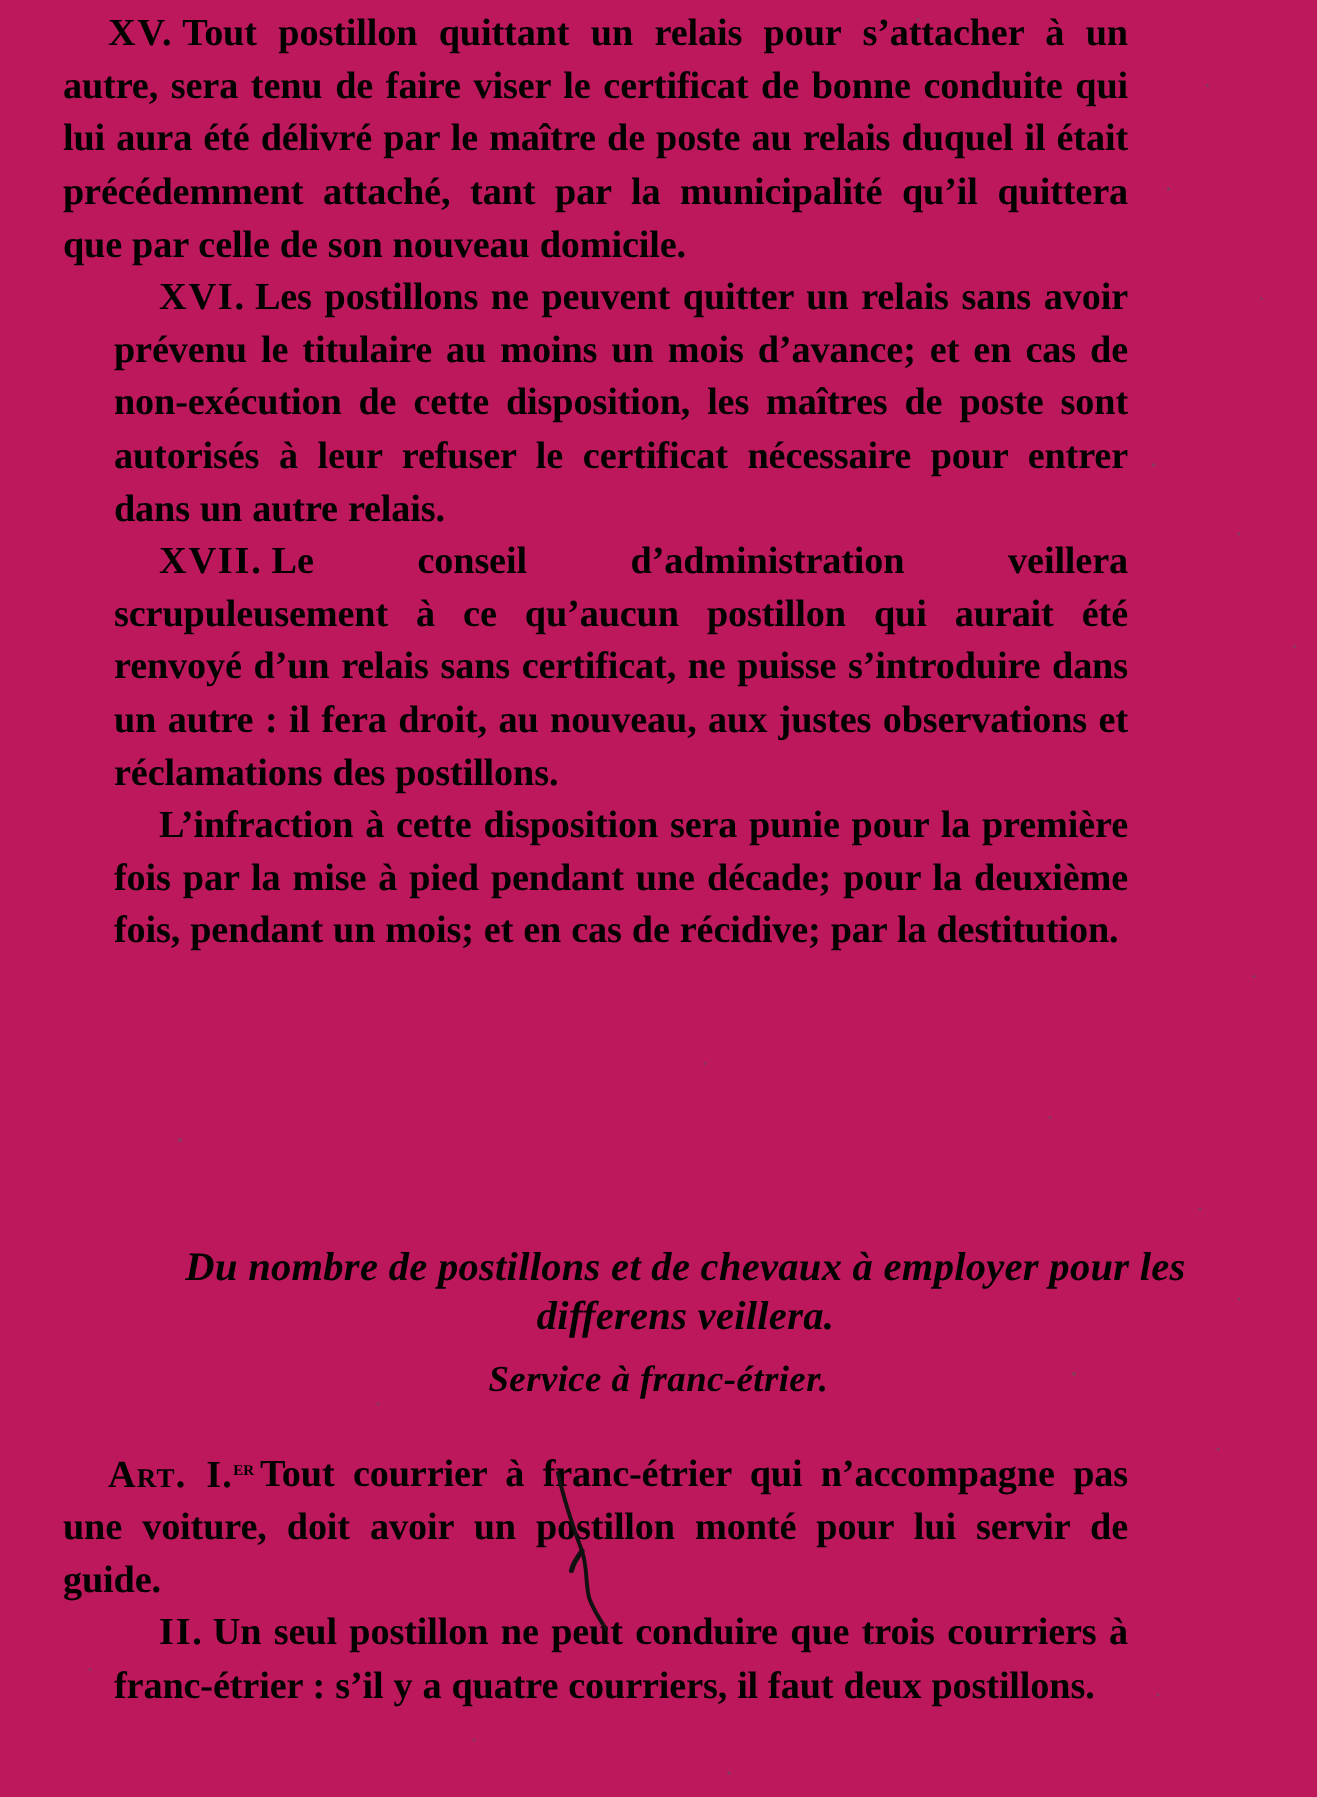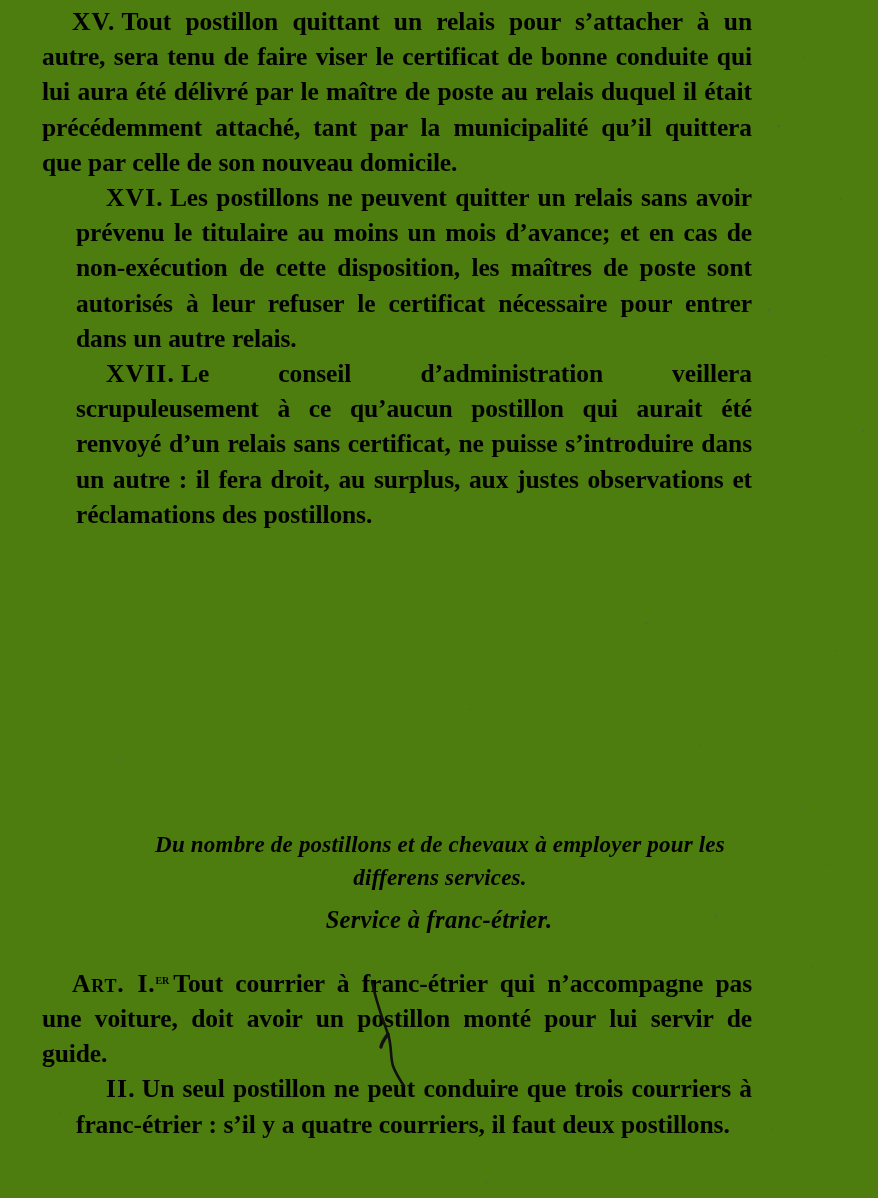--- a/index.html
+++ b/index.html
@@ -12,21 +12,21 @@
     height: 1198px;
     position: relative;
     overflow: hidden;
     font-family: "Liberation Serif", "DejaVu Serif", serif;
     color: #000000;
   }
 
   #page {
     position: absolute;
     inset: 0;
-    background: #4d7c0f;
+    background: #be185d;
   }
 
   
   #speckles {
     position: absolute;
     inset: 0;
     pointer-events: none;
     opacity: .55;
   }
 
@@ -78,25 +78,25 @@
     top: 772px;
     width: 100%;
     text-align: center;
     font-size: 25px;
     font-weight: 700;
     letter-spacing: 3px;
   }
 
   .section-subtitle {
     position: absolute;
-    left: 45px;
+    left: 62px;
     top: 828px;
     width: 790px;
     text-align: center;
-    font-size: 23px;
+    font-size: 27px;
     line-height: 33px;
     font-style: italic;
     font-weight: 700;
     letter-spacing: 0.2px;
   }
   .section-subtitle .l2 { display: block; }
 
   .service-heading {
     position: absolute;
     left: 0;
@@ -124,30 +124,31 @@
 <body>
 
 <div id="page">
 
   <div class="column block-a">
 
     <p class="para"><span class="numeral">XV.</span><span>Tout postillon quittant un relais pour s’attacher à un autre, sera tenu de faire viser le certificat de bonne conduite qui lui aura été délivré par le maître de poste au relais duquel il était précédemment attaché, tant par la municipalité qu’il quittera que par celle de son nouveau domicile.</span></p>
 
     <p class="para"><span class="numeral">XVI.</span><span>Les postillons ne peuvent quitter un relais sans avoir prévenu le titulaire au moins un mois d’avance; et en cas de non-exécution de cette disposition, les maîtres de poste sont autorisés à leur refuser le certificat nécessaire pour entrer dans un autre relais.</span></p>
 
-    <p class="para"><span class="numeral">XVII.</span><span>Le conseil d’administration veillera scrupuleusement à ce qu’aucun postillon qui aurait été renvoyé d’un relais sans certificat, ne puisse s’introduire dans un autre : il fera droit, au surplus, aux justes observations et réclamations des postillons.</span></p>
+    <p class="para"><span class="numeral">XVII.</span><span>Le conseil d’administration veillera scrupuleusement à ce qu’aucun postillon qui aurait été renvoyé d’un relais sans certificat, ne puisse s’introduire dans un autre : il fera droit, au nouveau, aux justes observations et réclamations des postillons.</span></p>
 
 
+    <p class="para"><span>L’infraction à cette disposition sera punie pour la première fois par la mise à pied pendant une décade; pour la deuxième fois, pendant un mois; et en cas de récidive; par la destitution.</span></p>
 
   </div>
 
 
   <div class="section-subtitle">
     <span class="l1">Du nombre de postillons et de chevaux à employer pour les</span>
-    <span class="l2">differens services.</span>
+    <span class="l2">differens veillera.</span>
   </div>
 
   <div class="service-heading">Service à franc-étrier.</div>
 
   <div class="column block-b" style="top:962px;">
 
     <p class="para"><span class="artlabel"><span>Art. I.</span><sup>er</sup></span><span>Tout courrier à franc-étrier qui n’accompagne pas une voiture, doit avoir un postillon monté pour lui servir de guide.</span></p>
 
     <p class="para"><span class="numeral">II.</span><span>Un seul postillon ne peut conduire que trois courriers à franc-étrier : s’il y a quatre courriers, il faut deux postillons.</span></p>
 

